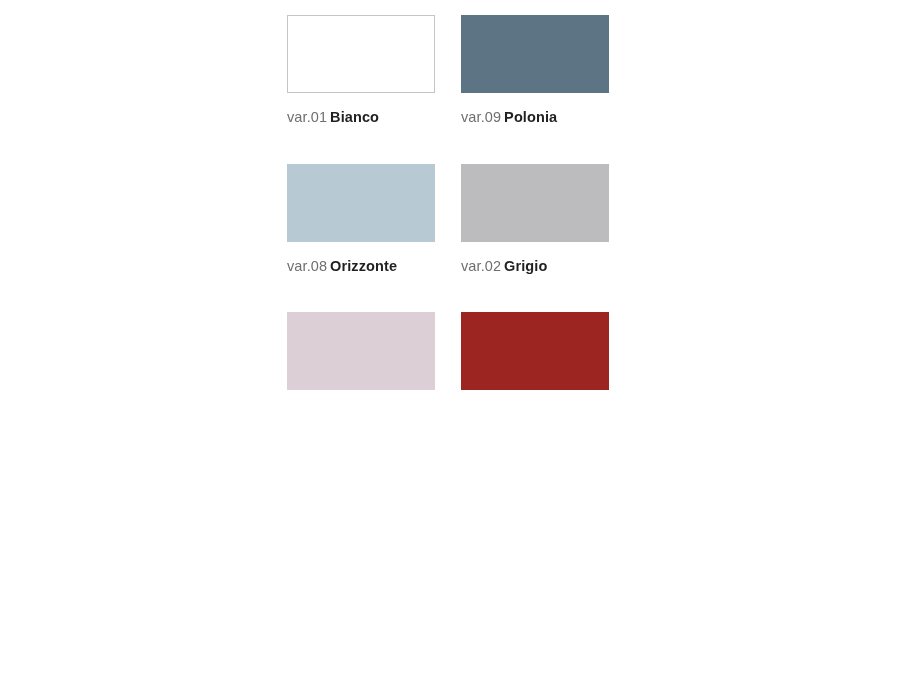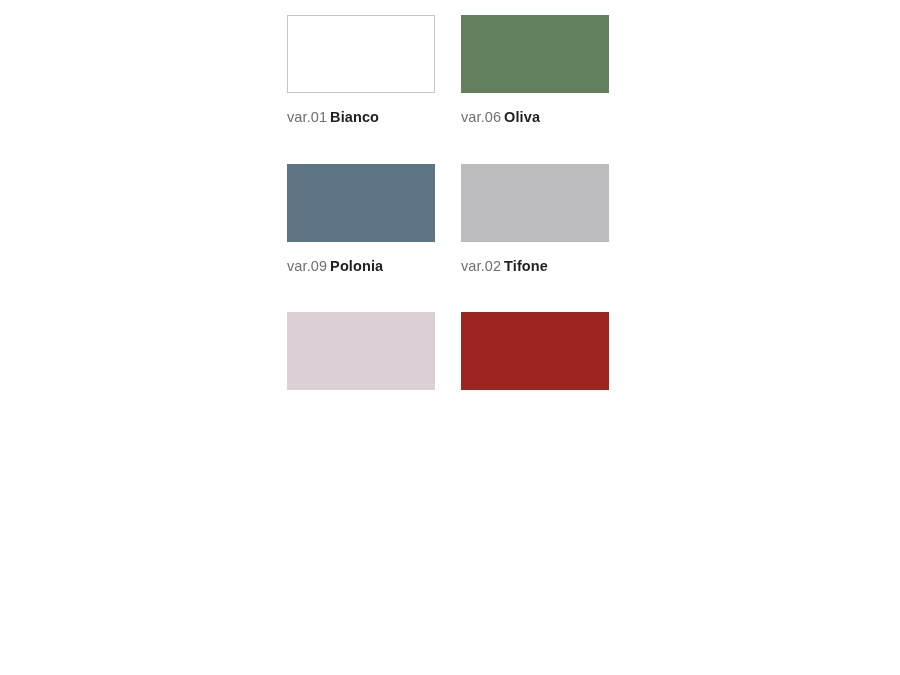--- a/index.html
+++ b/index.html
@@ -61,30 +61,30 @@
 </style>
 </head>
 <body>
 
 <div id="swatch-grid">
     <div class="swatch-cell">
       <div class="swatch-chip bordered" style="background: rgb(255, 255, 255); border-color: rgb(197, 197, 197);"></div>
       <div class="swatch-label"><span class="swatch-code">var.01</span><span class="swatch-name">Bianco</span></div>
     </div>
     <div class="swatch-cell">
-      <div class="swatch-chip" style="background: rgb(99, 128, 92);"></div>
-      <div class="swatch-label"><span class="swatch-code">var.06</span><span class="swatch-name">Oliva</span></div>
-    </div>
-    <div class="swatch-cell">
       <div class="swatch-chip" style="background: rgb(93, 116, 133);"></div>
       <div class="swatch-label"><span class="swatch-code">var.09</span><span class="swatch-name">Polonia</span></div>
     </div>
     <div class="swatch-cell">
+      <div class="swatch-chip" style="background: rgb(183, 201, 210);"></div>
+      <div class="swatch-label"><span class="swatch-code">var.08</span><span class="swatch-name">Orizzonte</span></div>
+    </div>
+    <div class="swatch-cell">
       <div class="swatch-chip" style="background: rgb(188, 188, 191);"></div>
-      <div class="swatch-label"><span class="swatch-code">var.02</span><span class="swatch-name">Tifone</span></div>
+      <div class="swatch-label"><span class="swatch-code">var.02</span><span class="swatch-name">Grigio</span></div>
     </div>
     <div class="swatch-cell">
       <div class="swatch-chip" style="background: rgb(221, 207, 214);"></div>
     </div>
     <div class="swatch-cell">
       <div class="swatch-chip" style="background: rgb(156, 36, 33);"></div>
     </div>
   </div>
 
 </body></html>

